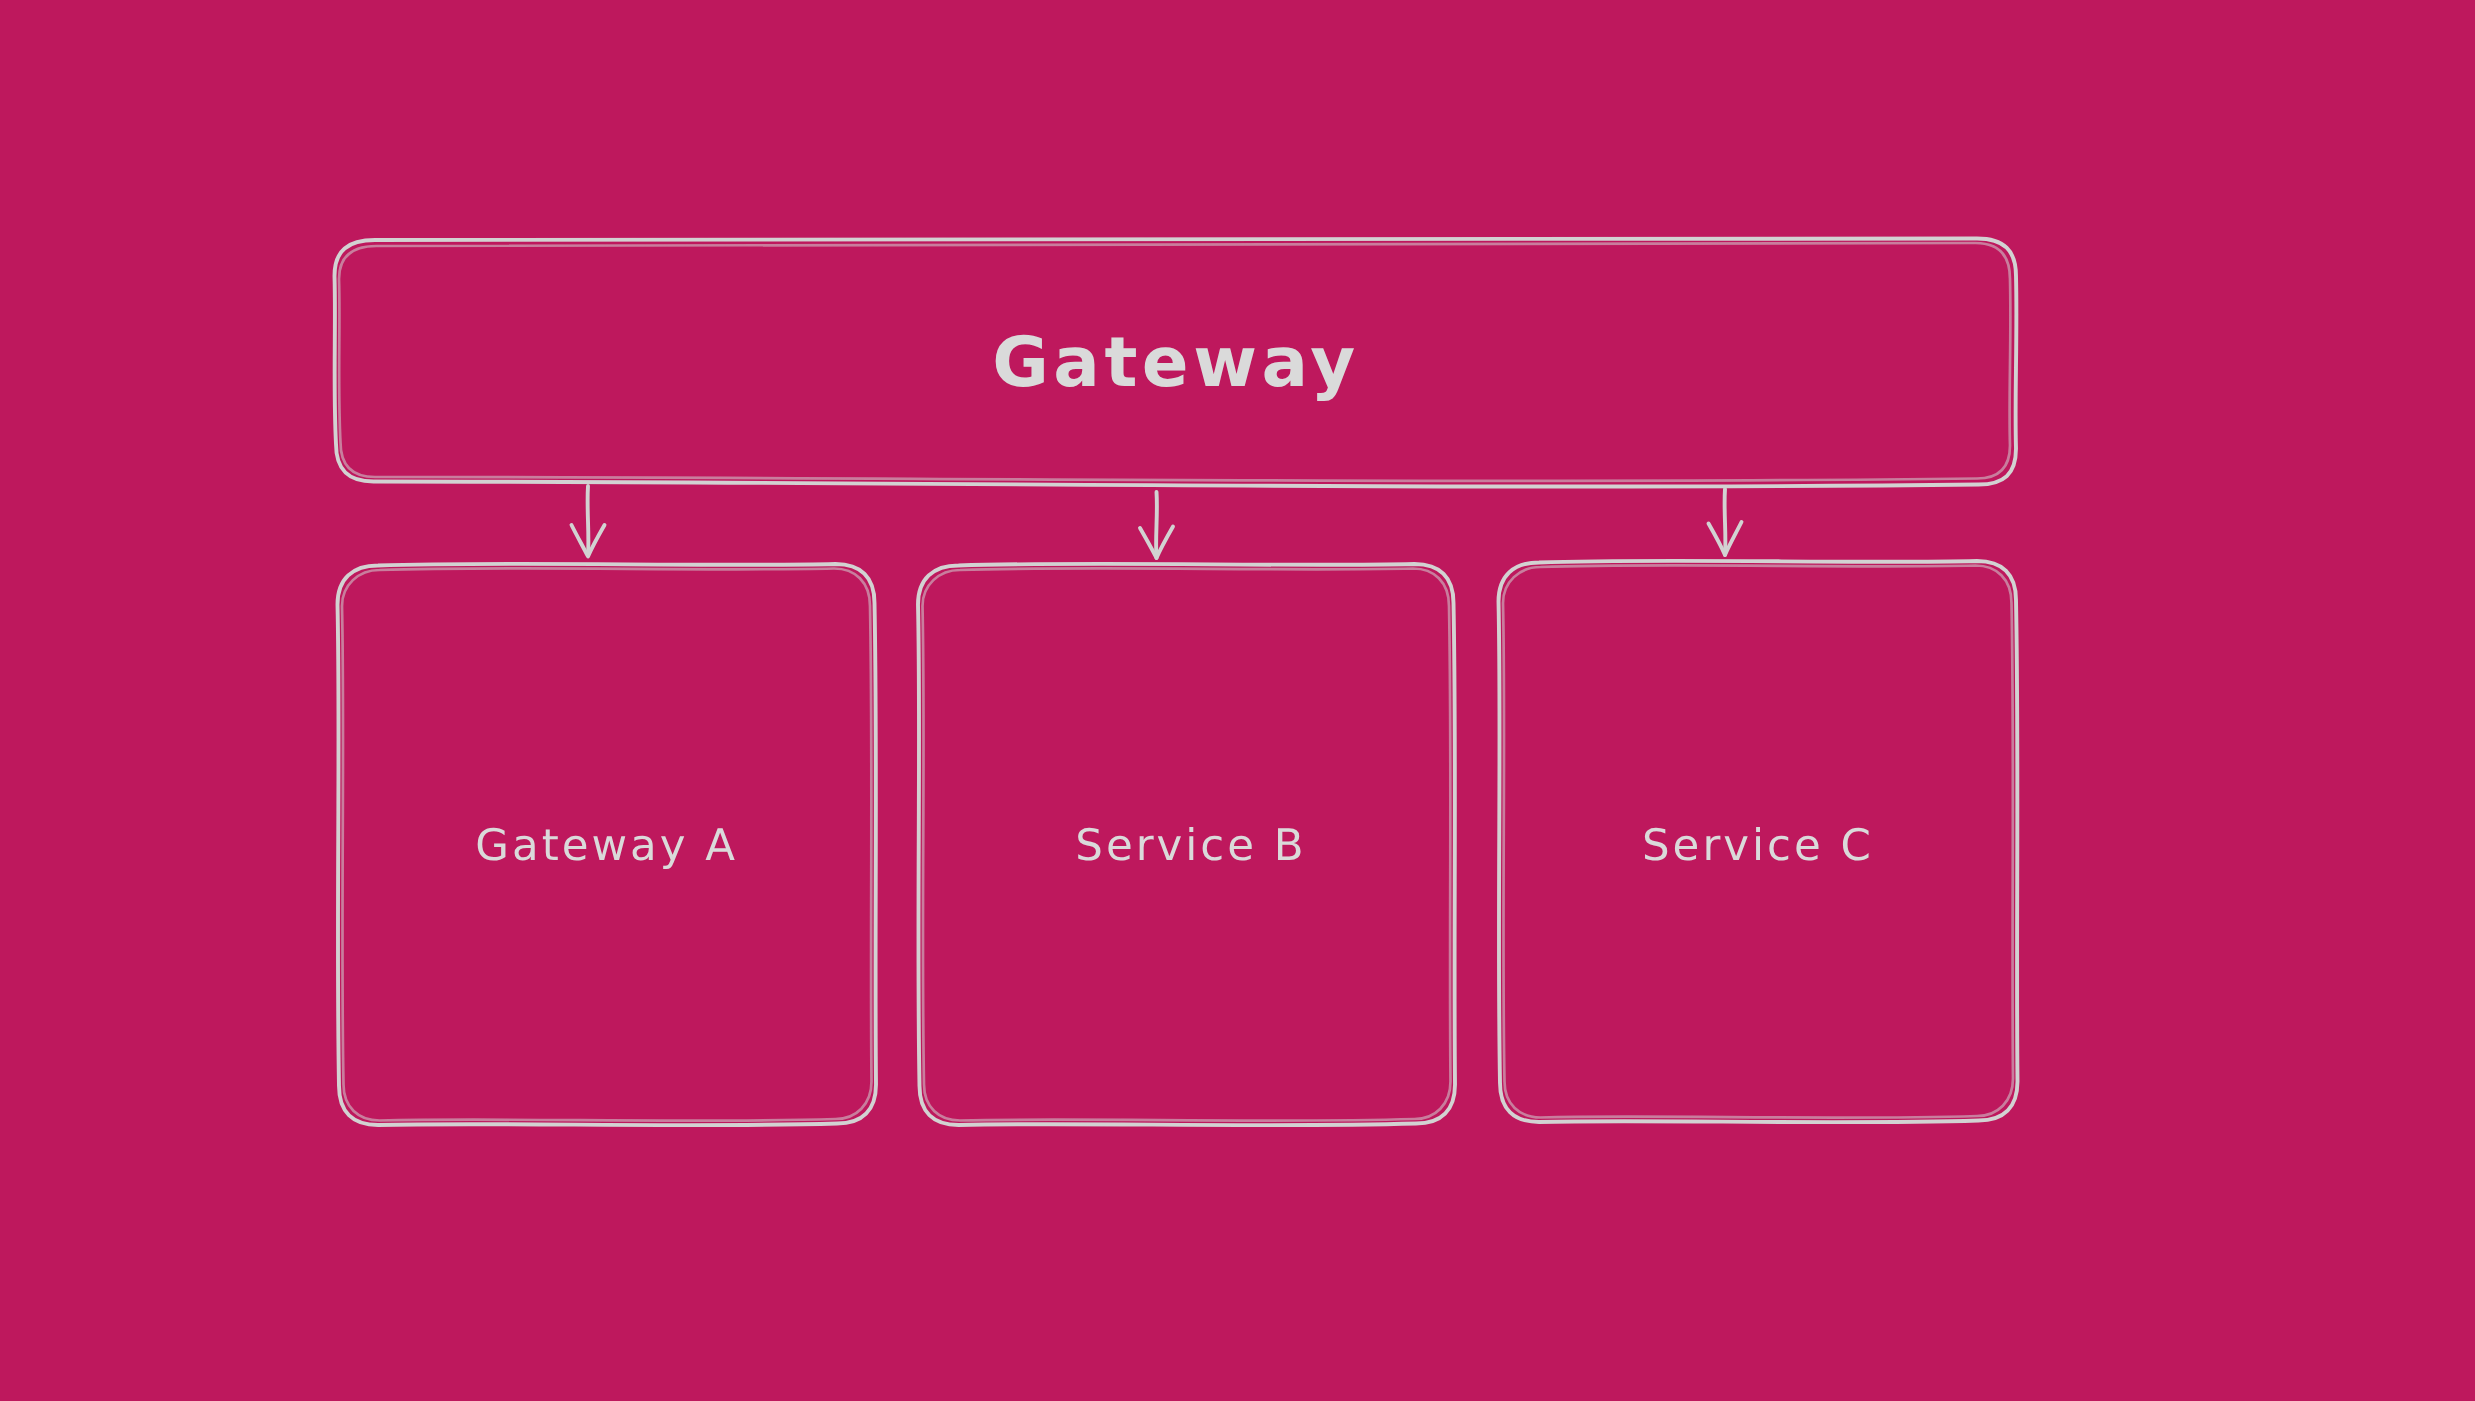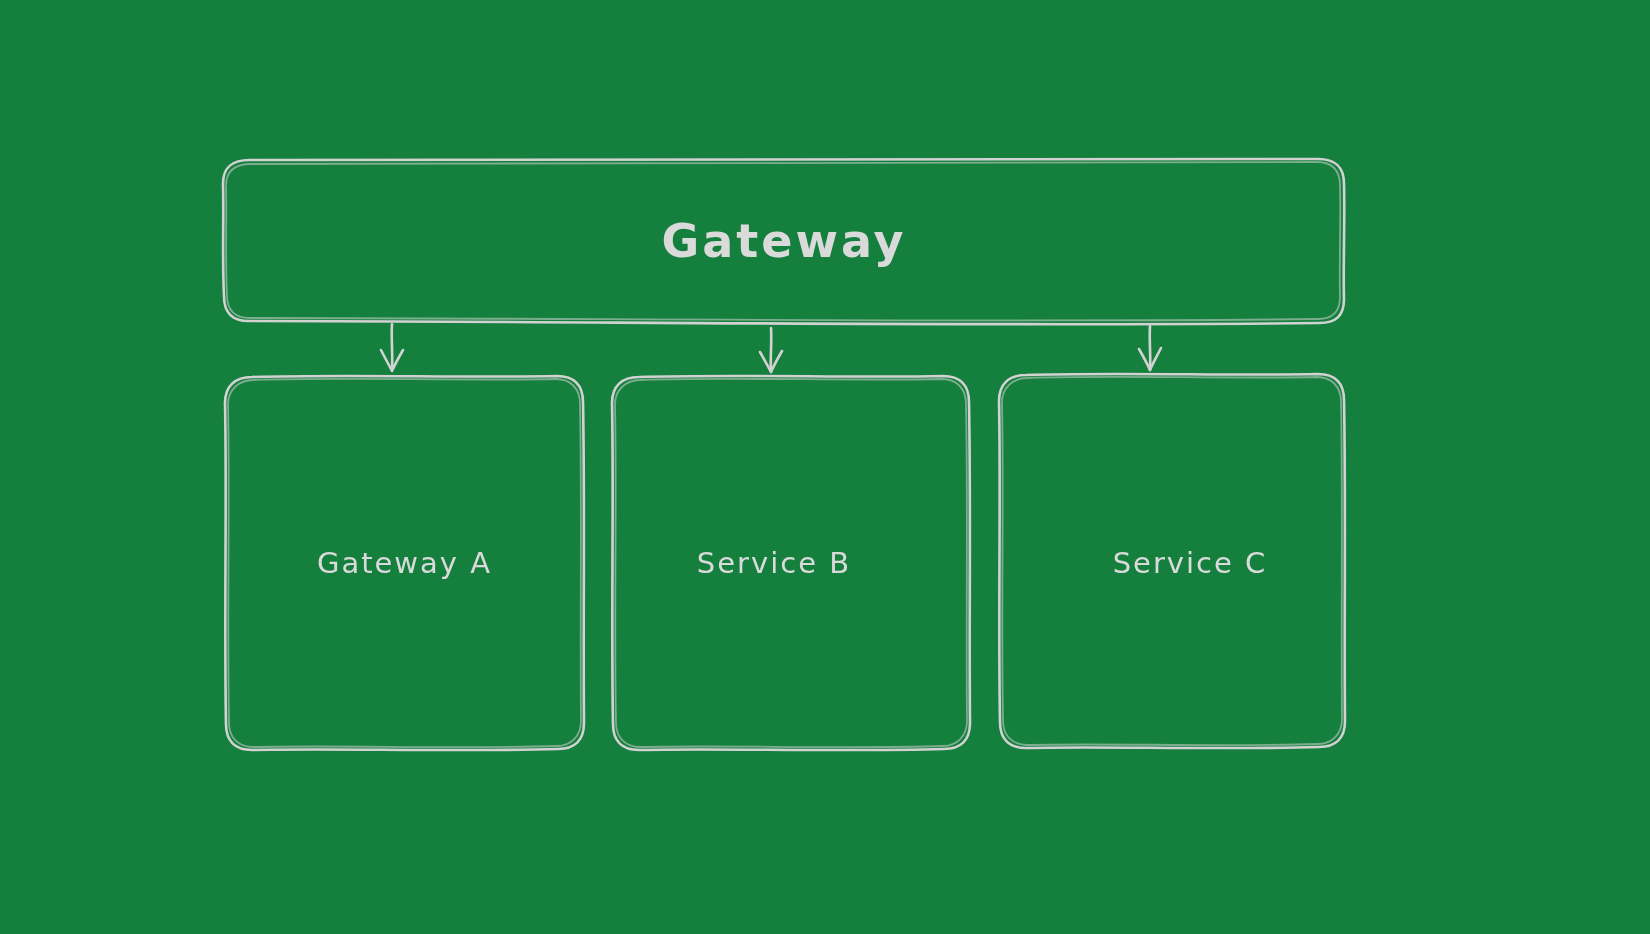--- a/index.html
+++ b/index.html
@@ -8,21 +8,21 @@
     width: 1650px;
     height: 934px;
     background: #131313;
     overflow: hidden;
     font-family: "DejaVu Sans", sans-serif;
   }
   .stage {
     position: relative;
     width: 1650px;
     height: 934px;
-    background: #15803d;
+    background: #be185d;
   }
   svg.sketch {
     position: absolute;
     left: 0;
     top: 0;
   }
   .sketch path {
     fill: none;
     stroke: #d2d2d2;
     stroke-width: 2.6;
@@ -52,22 +52,22 @@
     font-weight: 700;
   }
   .service-label {
     top: 376px;
     height: 374px;
     font-size: 29px;
     letter-spacing: 2px;
     font-weight: 400;
   }
   .service-a-label { left: 225px;  width: 359px; }
-  .service-b-label { left: 612px;  width: 324px; }
-  .service-c-label { left: 999px;  width: 346px; padding-left: 18px; }
+  .service-b-label { left: 632px;  width: 324px; }
+  .service-c-label { left: 999px;  width: 346px; }
 </style>
 </head>
 <body>
 
 <div class="stage">
 
   <svg class="sketch" width="1650" height="934" viewBox="0 0 1650 934">
 
     <g>
       <path d="

